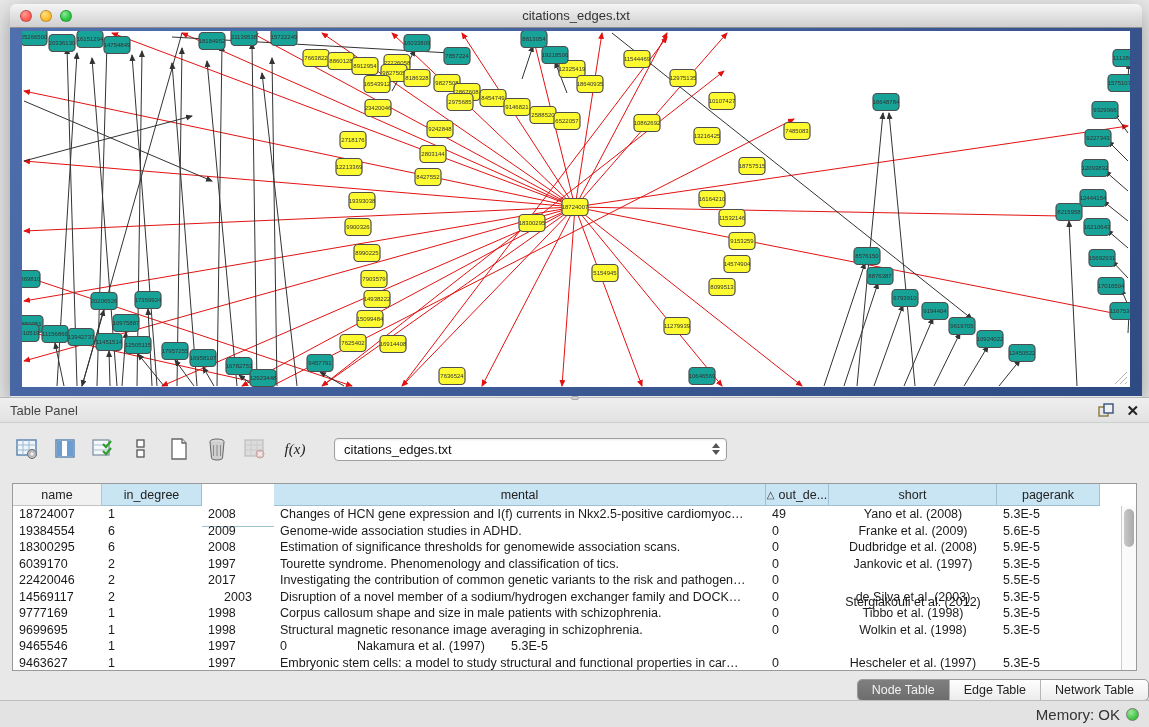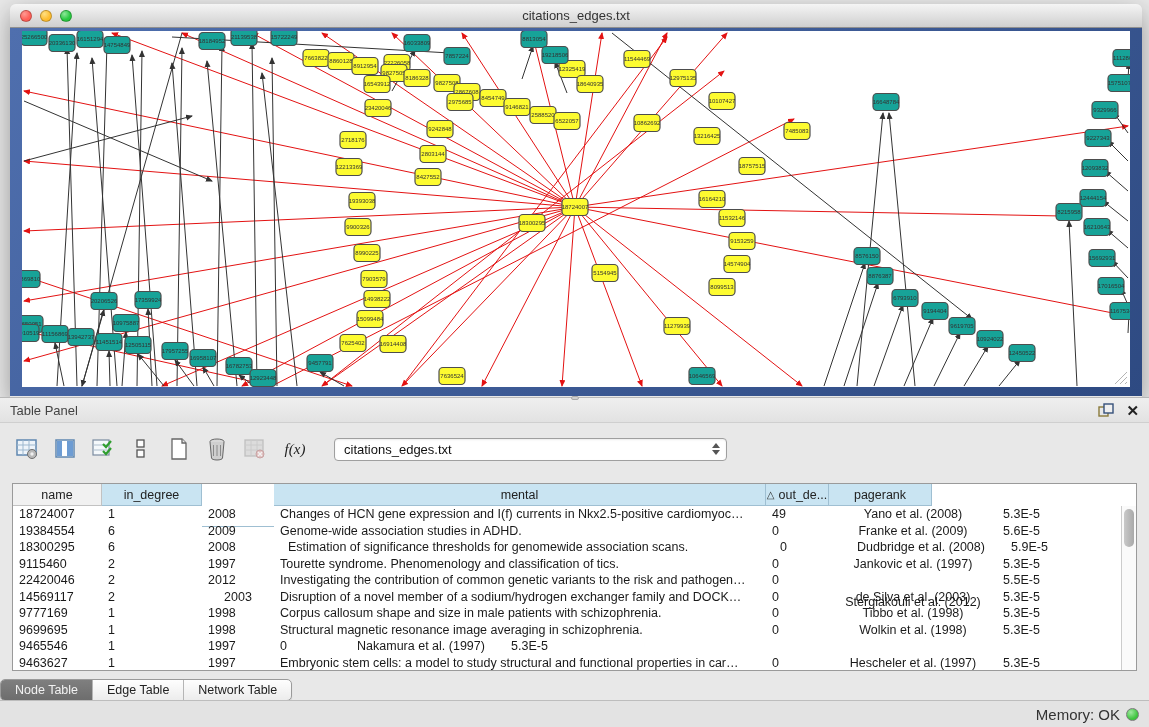--- a/index.html
+++ b/index.html
@@ -57,21 +57,21 @@
   .sort-glyph{font-size:10px;margin-right:4px;color:#333;}
   .tbody{position:relative;}
   .trow{display:flex;height:16.5px;align-items:center;}
   .td{font-size:12.5px;color:#1a1a1a;padding:0 6px;overflow:hidden;white-space:nowrap;flex:none;}
   .td.center{text-align:center;}
   .vscroll{position:absolute;right:0;top:22px;bottom:0;width:15px;background:#fafafa;
     border-left:1px solid #ccc;}
   .vthumb{position:absolute;left:2px;top:3px;width:10px;height:38px;border-radius:5px;
     background:linear-gradient(90deg,#c9c9c9,#a9a9a9);}
 
-  .tabsbar{position:absolute;left:0;top:282px;width:1149px;display:flex;justify-content:flex-start;}
+  .tabsbar{position:absolute;left:0;top:282px;width:1149px;display:flex;justify-content:flex-end;}
   .seg-control{display:flex;border:1px solid #9a9a9a;border-radius:5px;overflow:hidden;
     background:linear-gradient(#fefefe,#ececec);box-shadow:0 1px 1px rgba(0,0,0,.15);}
   .seg{padding:3px 14px;font-size:12.5px;color:#222;border-right:1px solid #b5b5b5;}
   .seg:last-child{border-right:none;}
   .seg.active{background:linear-gradient(#7f7f7f,#6d6d6d);color:#f2f2f2;}
 
   .statusbar{position:absolute;left:0;top:303px;width:1149px;height:27px;background:#e3e3e3;
     border-top:1px solid #bdbdbd;display:flex;align-items:center;justify-content:flex-end;
     padding:0 10px;gap:6px;}
   .mem-label{font-size:15px;color:#333;}
@@ -651,20 +651,23 @@
         <div class="th" style="width: 72px; margin-top: 42px;">
           <span>year</span>
         </div>
         <div class="th" style="width: 492px;">
           <span>mental</span>
         </div>
         <div class="th" style="width: 63px;">
           <span class="sort-glyph">△</span>
           <span>out_de...</span>
         </div>
+        <div class="th" style="width: 168px;">
+          <span>short</span>
+        </div>
         <div class="th" style="width: 103px;">
           <span>pagerank</span>
         </div>
         <div class="th fill"></div>
       </div>
     <div class="tbody" id="tbody">
         <div class="trow">
           <div class="td" style="width: 89px;">18724007</div>
           <div class="td" style="width: 100px;">1</div>
           <div class="td" style="width: 72px;">2008</div>
@@ -679,38 +682,38 @@
           <div class="td" style="width: 72px;">2009</div>
           <div class="td" style="width: 492px;">Genome-wide association studies in ADHD.</div>
           <div class="td" style="width: 63px;">0</div>
           <div class="td center" style="width: 168px; text-align: center;">Franke et al. (2009)</div>
           <div class="td" style="width: 103px;">5.6E-5</div>
         </div>
         <div class="trow">
           <div class="td" style="width: 89px;">18300295</div>
           <div class="td" style="width: 100px;">6</div>
           <div class="td" style="width: 72px;">2008</div>
-          <div class="td" style="width: 492px; margin-left: 8px;">Estimation of significance thresholds for genomewide association scans.</div>
+          <div class="td" style="width: 492px;">Estimation of significance thresholds for genomewide association scans.</div>
           <div class="td" style="width: 63px;">0</div>
           <div class="td center" style="width: 168px; text-align: center;">Dudbridge et al. (2008)</div>
           <div class="td" style="width: 103px;">5.9E-5</div>
         </div>
         <div class="trow">
-          <div class="td" style="width: 89px;">9115460</div>
+          <div class="td" style="width: 89px;">6039170</div>
           <div class="td" style="width: 100px;">2</div>
           <div class="td" style="width: 72px;">1997</div>
           <div class="td" style="width: 492px;">Tourette syndrome. Phenomenology and classification of tics.</div>
           <div class="td" style="width: 63px;">0</div>
           <div class="td center" style="width: 168px; text-align: center;">Jankovic et al. (1997)</div>
           <div class="td" style="width: 103px;">5.3E-5</div>
         </div>
         <div class="trow">
           <div class="td" style="width: 89px;">22420046</div>
           <div class="td" style="width: 100px;">2</div>
-          <div class="td" style="width: 72px;">2012</div>
+          <div class="td" style="width: 72px;">2017</div>
           <div class="td" style="width: 492px;">Investigating the contribution of common genetic variants to the risk and pathogen…</div>
           <div class="td" style="width: 63px;">0</div>
           <div class="td center" style="width: 168px; text-align: center; margin-top: 44px;">Stergiakouli et al. (2012)</div>
           <div class="td" style="width: 103px;">5.5E-5</div>
         </div>
         <div class="trow">
           <div class="td" style="width: 89px;">14569117</div>
           <div class="td" style="width: 100px;">2</div>
           <div class="td" style="width: 72px; text-align: center;">2003</div>
           <div class="td" style="width: 492px;">Disruption of a novel member of a sodium/hydrogen exchanger family and DOCK…</div>

